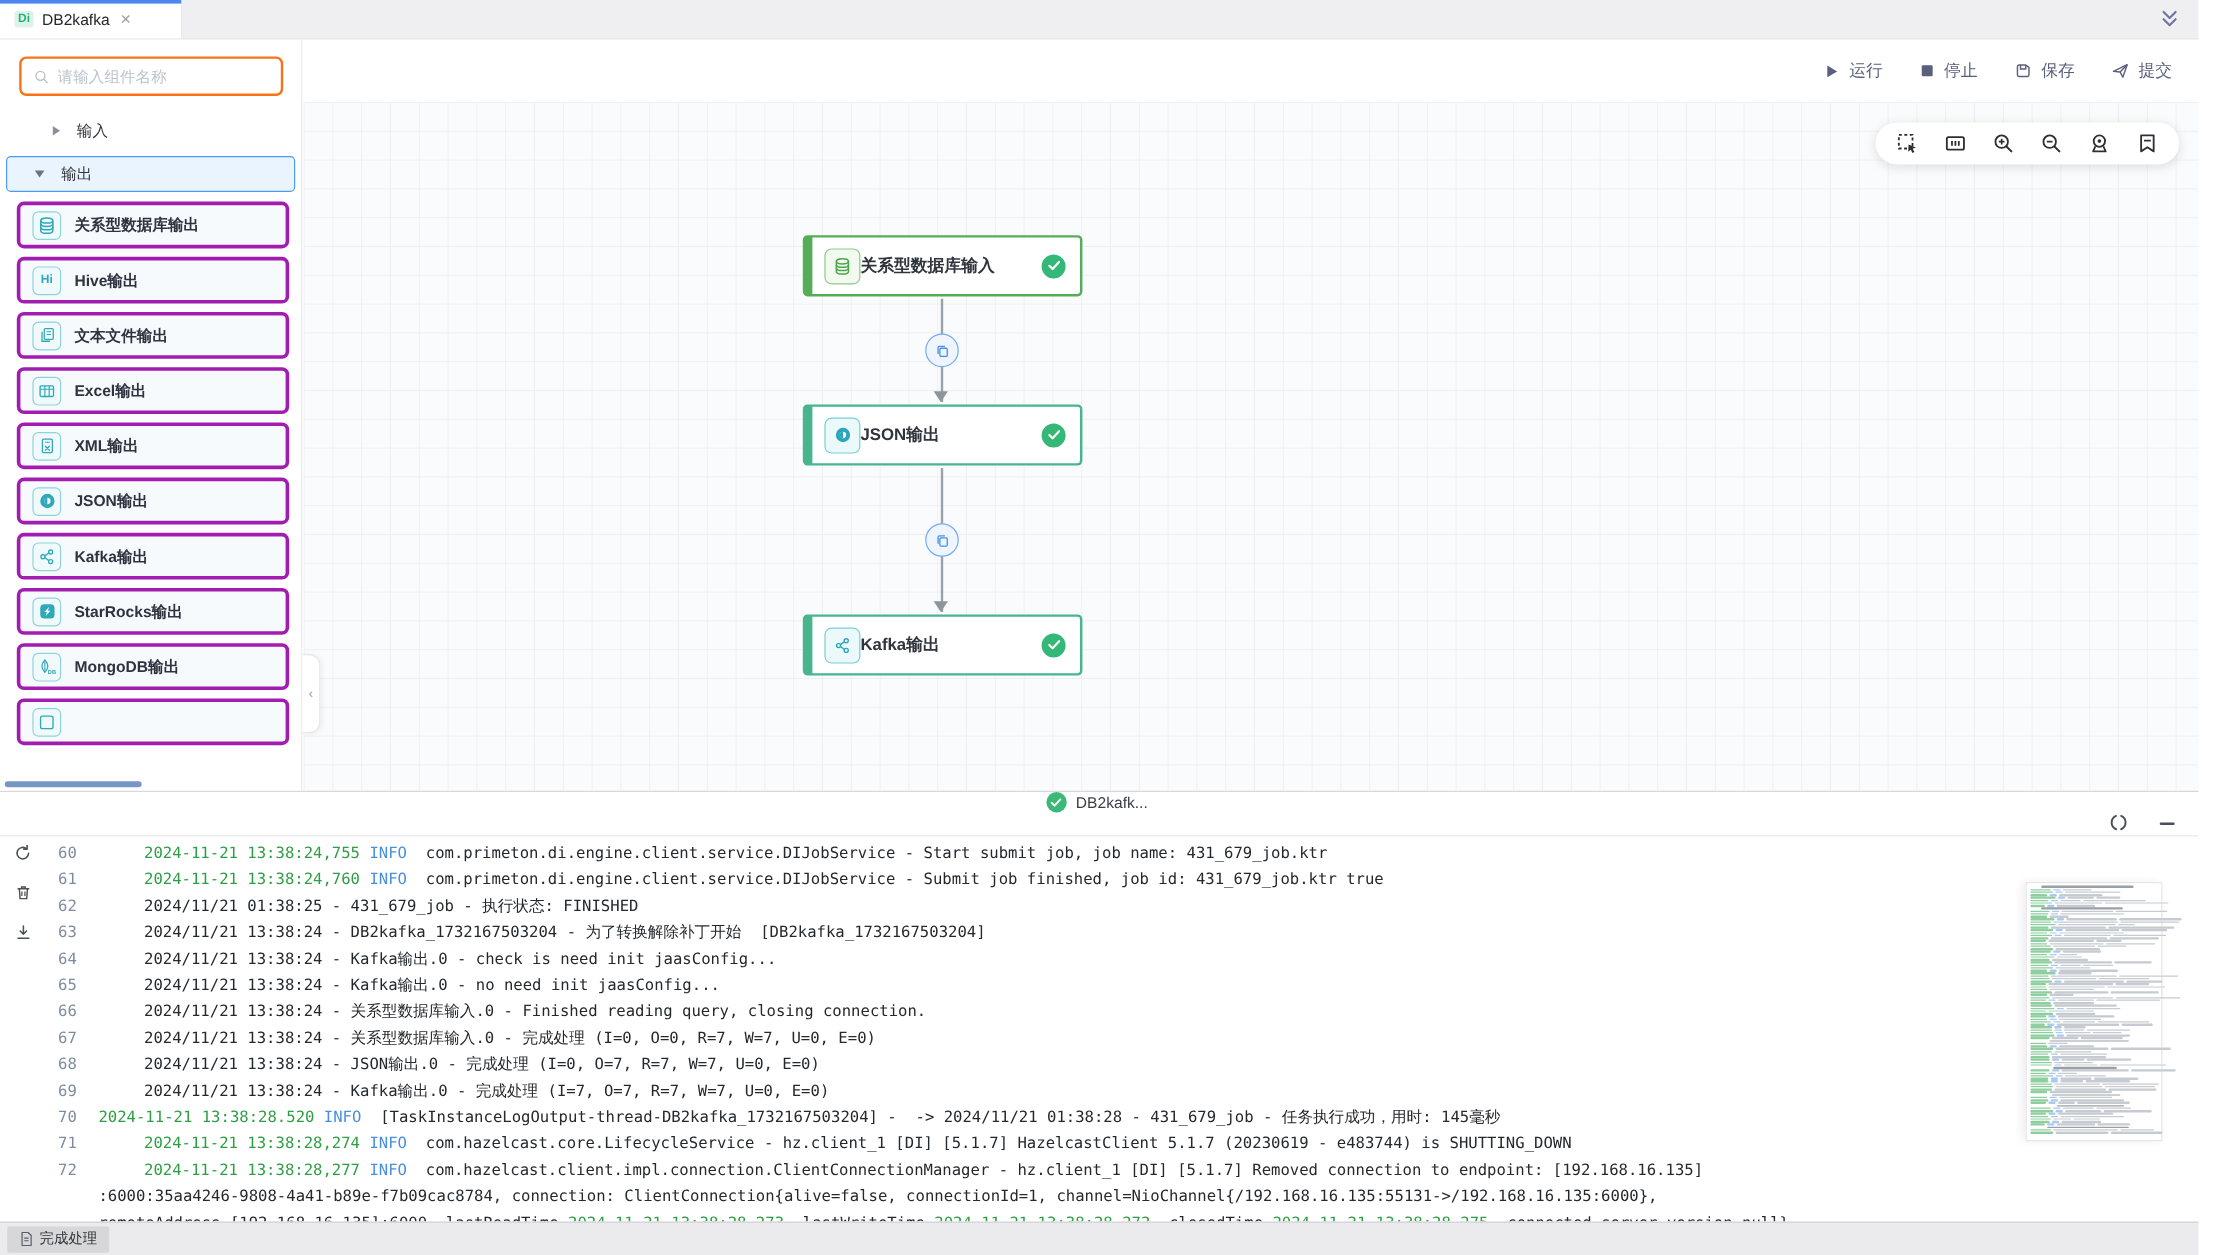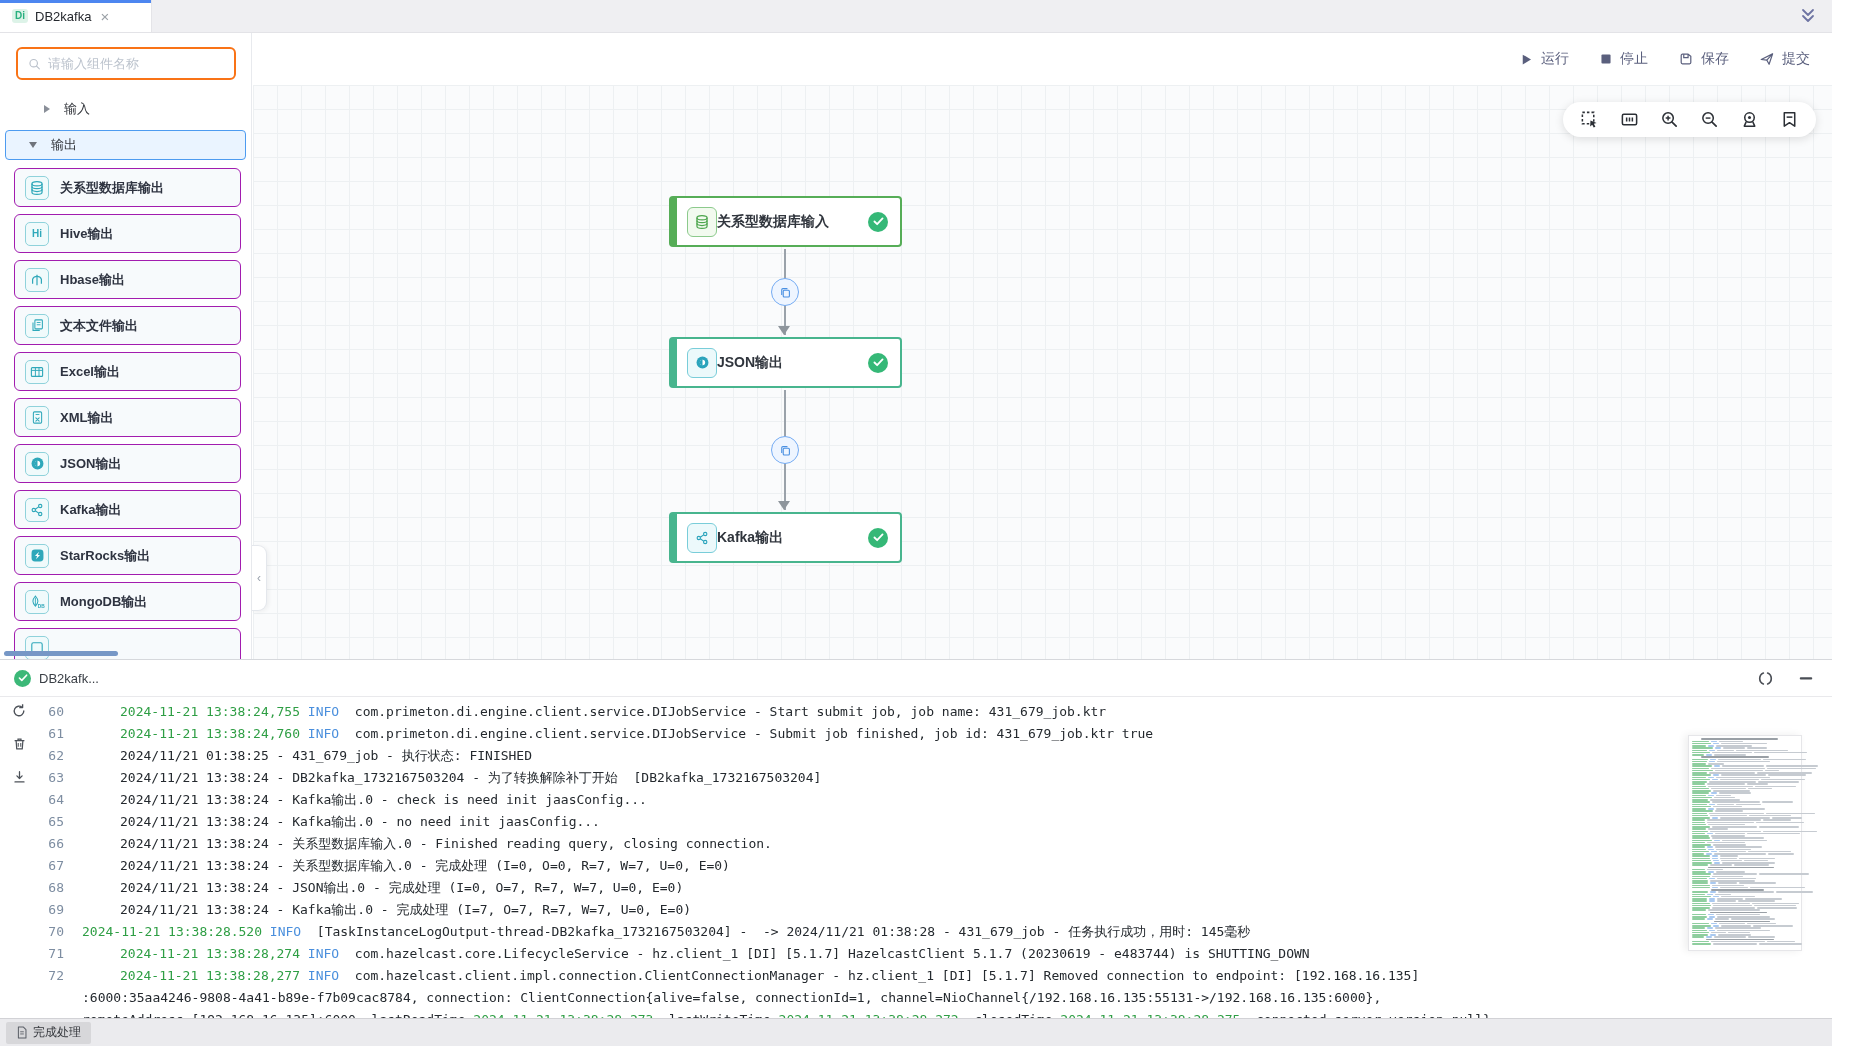--- a/index.html
+++ b/index.html
@@ -26,21 +26,21 @@
   .sidebar { position:absolute; left:0; top:33px; width:252px; height:626px; background:#fff; border-right:1px solid #e8eaee; overflow:hidden; }
   .search { margin:14px 15px 0 16px; height:33px; border:2px solid #f97316; border-radius:6px; display:flex; align-items:center; padding:0 10px; gap:7px; background:#fff; }
   .search input { border:0; outline:0; flex:1; font-size:13px; color:#333; background:transparent; font-family:inherit; }
   .search input::placeholder { color:#bcc3cd; }
   .tree-row { display:flex; align-items:center; gap:14px; height:26px; padding-left:44px; font-size:13px; color:#32353b; cursor:pointer; }
   .tree-row.first { margin-top:16px; }
   .tree-row.selected { margin:8px 5px 6px 5px; padding-left:23px; height:30px; border:1px solid #4d9bf0; background:#eaf4ff; border-radius:4px; }
   .caret-right { width:0; height:0; border-left:6px solid #8a8f99; border-top:4.5px solid transparent; border-bottom:4.5px solid transparent; }
   .caret-down { width:0; height:0; border-top:6px solid #6f747c; border-left:4.5px solid transparent; border-right:4.5px solid transparent; }
   .comp-list { margin-top:8px; }
-  .comp-item { margin:7px 10px 0 14px; height:39px; background:#f7fafc; border:1px solid #a21caf; border-radius:6px; display:flex; align-items:center; gap:11px; padding-left:10px; cursor:grab; }
+  .comp-item { margin:7px 10px 0 14px; height:39px; background:#f7fafc; border:3px solid #a21caf; border-radius:6px; display:flex; align-items:center; gap:11px; padding-left:10px; cursor:grab; }
   .comp-item .label { font-size:13px; font-weight:600; color:#2e3340; }
   .icon-box { width:24px; height:24px; border:1px solid #8fd2db; background:#f0fafb; border-radius:5px; color:#2fa8ba; display:flex; align-items:center; justify-content:center; flex:none; font-weight:bold; }
   .icon-box .tt { font-size:10px; font-weight:bold; }
   .hscroll-thumb { position:absolute; left:4px; top:651px; width:114px; height:5px; background:#7697c6; border-radius:3px; cursor:pointer; }
   .collapse-handle { position:absolute; left:252px; top:545px; width:15px; height:66px; background:#fff; border:1px solid #e4e7ec; border-left:0; border-radius:0 9px 9px 0; display:flex; align-items:center; justify-content:center; color:#9aa2ad; font-size:12px; cursor:pointer; box-shadow:2px 1px 4px rgba(0,0,0,.05); z-index:5; }
 
   
   .canvas { position:absolute; left:253px; top:85px; right:0; height:574px; background:#fafbfc;
     background-image:linear-gradient(#edf0f2 1px,transparent 1px),linear-gradient(90deg,#edf0f2 1px,transparent 1px);
     background-size:24px 24px; overflow:hidden; }
@@ -55,21 +55,21 @@
   .node.teal  .node-icon { border:1.5px solid #79cdd9; background:#ecf9fb; color:#2ba4bc; }
   .node .label { flex:1; font-size:14px; font-weight:600; color:#30353d; }
   .check-badge { width:20px; height:20px; border-radius:50%; background:#35b877; display:flex; align-items:center; justify-content:center; flex:none; }
 
   .conn-line { position:absolute; width:2px; background:#9aa2aa; left:531px; }
   .conn-arrow { position:absolute; left:525px; width:0; height:0; border-left:6.5px solid transparent; border-right:6.5px solid transparent; border-top:9px solid #8e959c; }
   .conn-badge { position:absolute; left:518px; width:28px; height:28px; border-radius:50%; background:#eef5ff; border:1.5px solid #74abf3; display:flex; align-items:center; justify-content:center; color:#4a90e2; cursor:pointer; }
 
   
   .logpanel { position:absolute; left:0; top:659px; width:100%; height:359px; background:#fff; border-top:1px solid #d6d8dc; overflow:hidden; }
-  .log-header { height:37px; border-bottom:1px solid #e9e9ec; display:flex; align-items:center; padding:0 18px 0 14px; }
+  .log-header { height:37px; border-bottom:1px solid #e9e9ec; display:flex; align-items:center; padding:0 18px 0 14px;flex-direction:column; }
   .log-tab { display:flex; align-items:center; gap:8px; cursor:pointer; }
   .log-tab-title { font-size:13px; color:#3a3f46; }
   .lh-check { width:17px; height:17px; border-radius:50%; background:#3cb878; display:flex; align-items:center; justify-content:center; }
   .lh-right { margin-left:auto; display:flex; align-items:center; gap:24px; color:#4a4e55; }
   .lh-right .hicon { cursor:pointer; display:flex; }
   .log-body { position:relative; height:322px; }
   .log-gutter { position:absolute; left:0; top:6px; width:38px; display:flex; flex-direction:column; align-items:center; gap:17px; color:#4c5158; }
   .log-gutter .gicon { cursor:pointer; display:flex; }
   .log-lines { position:absolute; left:38px; top:4px; right:150px; font-family:"DejaVu Sans Mono","Liberation Mono",monospace; font-size:13px; white-space:pre; overflow:hidden; }
   .log-line { height:22px; line-height:22px; display:flex; }
@@ -165,30 +165,20 @@
           <span class="label">关系型数据库输出</span>
         </div>
         <div class="comp-item">
           <span class="icon-box">
             <span class="tt">Hi</span>
           </span>
           <span class="label">Hive输出</span>
         </div>
         <div class="comp-item">
           <span class="icon-box">
-            <svg width="16" height="16" viewBox="0 0 20 20">
-              <path d="M10 3.5v13" stroke="currentColor" stroke-width="1.5"></path>
-              <path d="M4.5 8.8c1-2.2 3-3.3 5.5-3.3s4.5 1.1 5.5 3.3" fill="none" stroke="currentColor" stroke-width="1.5"></path>
-              <path d="M4.5 8.8v6M15.5 8.8v6" stroke="currentColor" stroke-width="1.5"></path>
-            </svg>
-          </span>
-          <span class="label">Hbase输出</span>
-        </div>
-        <div class="comp-item">
-          <span class="icon-box">
             <svg width="15" height="15" viewBox="0 0 20 20">
               <rect x="6.5" y="2.5" width="10" height="12" rx="1.2" fill="none" stroke="currentColor" stroke-width="1.4"></rect>
               <path d="M9 6h5M9 9h5" stroke="currentColor" stroke-width="1.2"></path>
               <path d="M4 6v10.5h9" fill="none" stroke="currentColor" stroke-width="1.4"></path>
             </svg>
           </span>
           <span class="label">文本文件输出</span>
         </div>
         <div class="comp-item">
           <span class="icon-box">

